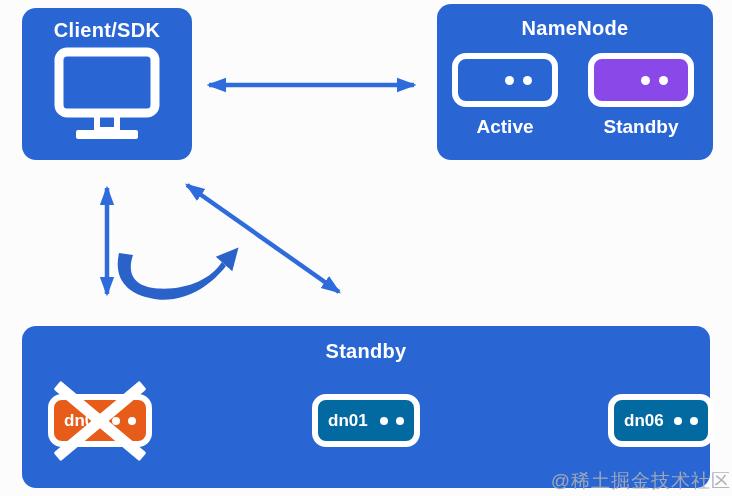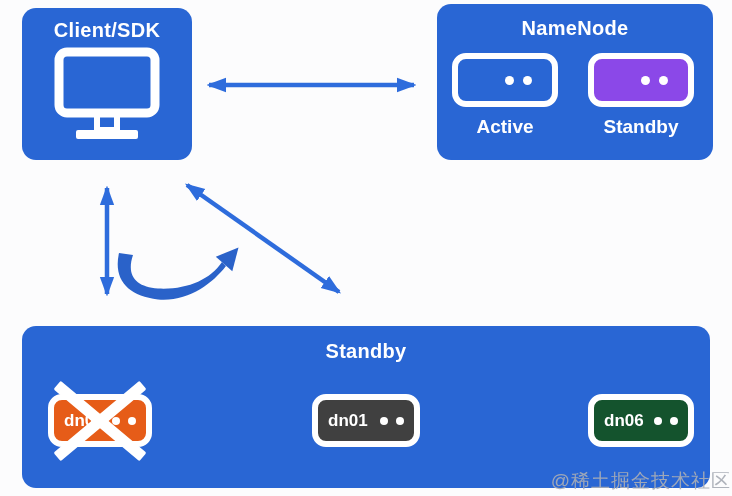--- a/index.html
+++ b/index.html
@@ -33,22 +33,22 @@
   .nn-label { margin-top:9px; font-size:19px; font-weight:600; }
 
   
   .datanode { left:22px; top:326px; width:688px; height:162px; }
   .datanode .box-title { padding-top:14px; }
   .dn-server { position:absolute; top:68px; width:108px; height:53px; }
   .dn-server .label { font-size:17px; font-weight:600; padding-left:10px; flex:1; }
   .dn-server .dots { gap:8px; padding-right:10px; }
   .dn-server .dot { width:8px; height:8px; }
   .dn-failed   { left:26px;  background:#e65c18; width:104px; }
-  .dn-normal-1 { left:290px; background:#404040;justify-content:center; }
-  .dn-normal-2 { left:566px; background:#14532d; width:106px; }
+  .dn-normal-1 { left:290px; background:#0369a1;justify-content:center; }
+  .dn-normal-2 { left:586px; background:#0369a1; width:106px; }
   .x-bar {
     position:absolute; left:50%; top:50%; width:112px; height:11px;
     background:#fff; border-radius:1.5px;
   }
   .x-bar.a { transform:translate(-50%,-50%) rotate(40deg); }
   .x-bar.b { transform:translate(-50%,-50%) rotate(-40deg); }
 
   .arrows { position:absolute; left:0; top:0; pointer-events:none; }
 
   .watermark {

